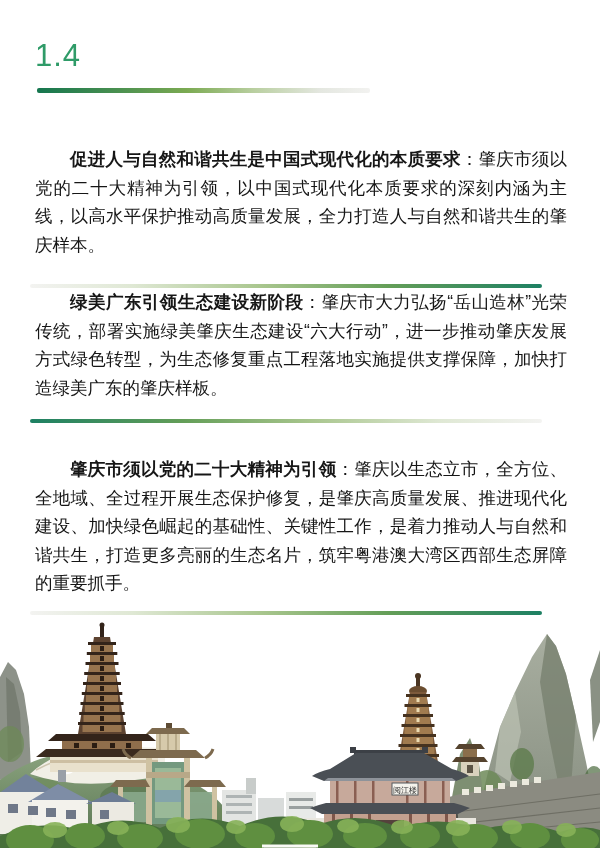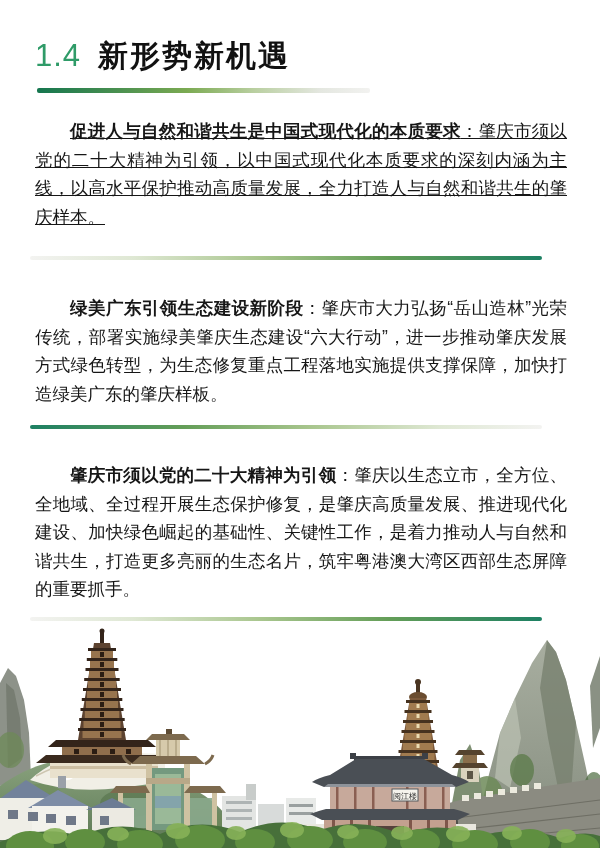--- a/index.html
+++ b/index.html
@@ -20,41 +20,40 @@
     background:linear-gradient(to right,#15764f,#4c9150 25%,#7baa52 45%,#b9cfa0 65%,#e4e7e0 85%,#f2f2f0);
   }
   
   .para{
     margin:0 33px 0 35px;
     font-size:17.5px;line-height:28.5px;
     text-align:justify;text-indent:2em;
     color:#161616;
   }
   .para .lead{font-weight:700;}
-  .p1{margin-top:24px;text-decoration:underline;}
-  .p2{margin-top:34px;}
+  .p1{margin-top:52px;}
+  .p2{}
   .p3{margin-top:32px;}
   
   .rule{height:4px;width:512px;margin-left:30px;border-radius:2px;}
   .rule-dark-right{background:linear-gradient(to right,#f3f3f1,#dfe8d4 20%,#a9c68e 45%,#649e58 70%,#1d8063);}
   .rule-dark-left{background:linear-gradient(to left,#f3f3f1,#dfe8d4 20%,#a9c68e 45%,#649e58 70%,#1d8063);}
   .r1{margin-top:25px;}
   .r2{margin-top:17px;}
   .r3{margin-top:13px;}
   
   .scene{display:block;margin-top:7px;}
 </style>
 </head>
 <body>
 
 <div class="page">
 
   <div class="header">
     <span class="sec-num">1.4</span>
-    <span class="sec-title">新形势新机遇</span>
   </div>
   <div class="title-rule"></div>
 
   <p class="para p1"><span class="lead">促进人与自然和谐共生是中国式现代化的本质要求</span><span>：肇庆市须以党的二十大精神为引领，以中国式现代化本质要求的深刻内涵为主线，以高水平保护推动高质量发展，全力打造人与自然和谐共生的肇庆样本。</span></p>
 
   <div class="rule rule-dark-right r1"></div>
 
   <p class="para p2"><span class="lead">绿美广东引领生态建设新阶段</span><span>：肇庆市大力弘扬“岳山造林”光荣传统，部署实施绿美肇庆生态建设“六大行动”，进一步推动肇庆发展方式绿色转型，为生态修复重点工程落地实施提供支撑保障，加快打造绿美广东的肇庆样板。</span></p>
 
   <div class="rule rule-dark-left r2"></div>

